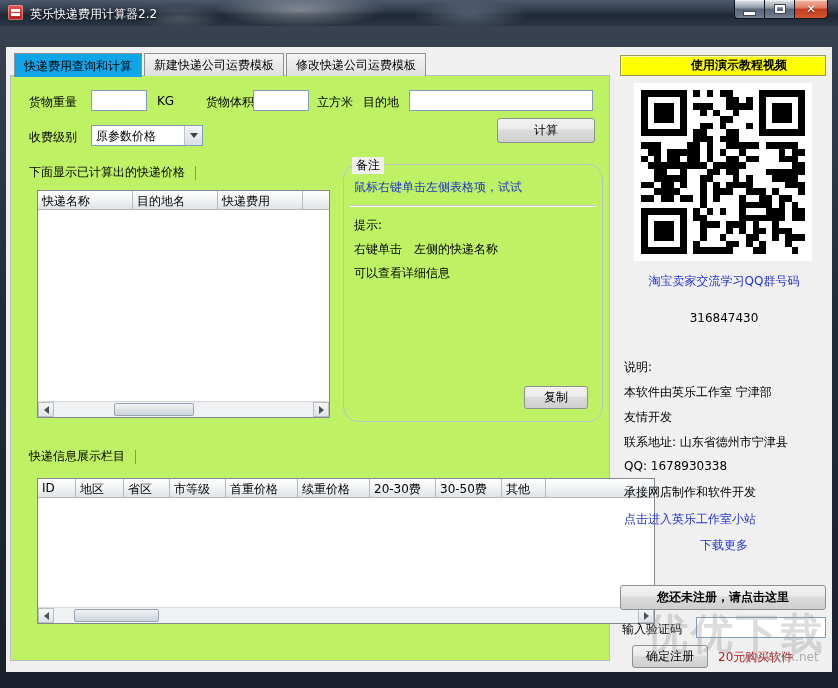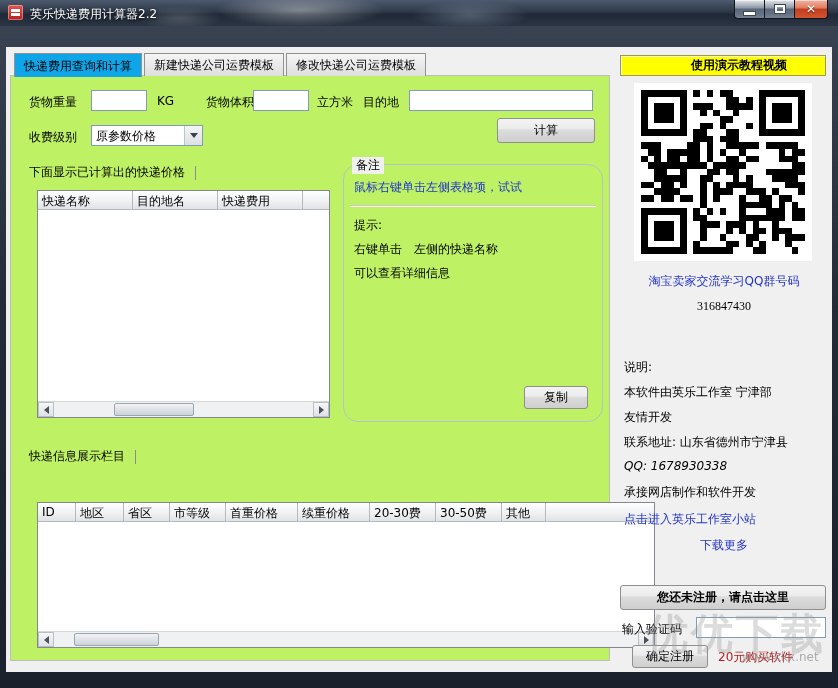--- a/index.html
+++ b/index.html
@@ -57,21 +57,21 @@
   .btn{position:absolute;box-sizing:border-box;border:1px solid #8e8f8f;border-radius:3px;font:inherit;text-align:center;
      background:linear-gradient(180deg,#f3f3f3,#ebebeb 45%,#dcdcdc 46%,#cfcfcf);}
   .calc-btn{left:486px;top:42px;width:98px;height:25px;}
   
   .caption{position:absolute;white-space:nowrap;}
   .cap1{left:18px;top:88px;} .cap2{left:18px;top:372px;}
   .vdiv{display:inline-block;width:1px;height:14px;background:#8c8c8c;margin-left:10px;vertical-align:middle;}
   
   .listview{position:absolute;border:1px solid #828790;background:#fff;box-sizing:border-box;}
   .lv1{left:26px;top:114px;width:293px;height:228px;}
-  .lv2{left:26px;top:402px;width:618px;height:146px;margin-top:24px;}
+  .lv2{left:26px;top:402px;width:618px;height:146px;}
   .lv-header{display:flex;height:19px;}
   .lv-h{box-sizing:border-box;padding:2px 4px;border-right:1px solid #b5b9bd;border-bottom:1px solid #b5b9bd;
      background:linear-gradient(180deg,#ffffff,#eef0f2 60%,#dfe2e6);overflow:hidden;white-space:nowrap;}
   .lv-h.filler{flex:1;border-right:none;}
   .lv-body{position:absolute;left:0;right:0;top:19px;bottom:16px;background:#fff;}
   .hscroll{position:absolute;left:0;right:0;bottom:0;height:16px;background:#f0f1f2;border-top:1px solid #d8d8d8;display:flex;box-sizing:border-box;}
   .sb-btn{width:16px;height:15px;box-sizing:border-box;border:1px solid #b9bfc6;
      background:linear-gradient(#f6f7f8,#dfe2e6);display:flex;align-items:center;justify-content:center;}
   .sb-track{flex:1;position:relative;}
   .sb-thumb{position:absolute;top:1px;height:13px;border:1px solid #98a5b5;border-radius:2px;box-sizing:border-box;
@@ -88,22 +88,22 @@
   .tip2{position:absolute;left:10px;top:100px;}
   .copy-btn{left:auto;right:14px;top:auto;bottom:12px;width:64px;height:23px;}
   
   .video-btn{position:absolute;left:614px;top:8px;width:206px;height:21px;background:#ffff00;
      border:1px solid #9a9a52;box-shadow:inset 1px 1px 0 rgba(255,255,255,.7);font-weight:bold;
      text-align:center;line-height:19px;box-sizing:border-box;padding-left:32px;}
   .qr-box{position:absolute;left:628px;top:36px;width:178px;height:178px;background:#fff;box-sizing:border-box;padding:7px;}
   .link{color:#2233cc;}
   .sb-center{position:absolute;left:612px;width:212px;text-align:center;white-space:nowrap;}
   .sb-left{position:absolute;left:618px;white-space:nowrap;}
-  .link-qq{top:226px;} .qq-number{top:252px;font-family:Liberation Serif, serif;}
-  .about-title{top:312px;} .about1{top:337px;} .about2{top:362px;} .about3{top:387px;} .about4{top:412px;font-style:italic;} .about5{top:437px;}
+  .link-qq{top:226px;} .qq-number{top:264px;}
+  .about-title{top:312px;} .about1{top:337px;} .about2{top:362px;} .about3{top:387px;} .about4{top:412px;} .about5{top:437px;}
   .link-studio{top:464px;} .link-more{top:490px;}
   .register-btn{left:614px;top:538px;width:206px;height:25px;font-weight:bold;}
   .captcha-label{position:absolute;left:616px;top:574px;}
   .captcha-input{left:690px;top:570px;width:130px;}
   .confirm-btn{left:626px;top:598px;width:76px;height:23px;}
   .buy-text{position:absolute;left:712px;top:602px;color:#b91c1c;white-space:nowrap;}
   
   .watermark-logo{position:absolute;left:646px;top:606px;font-size:42px;font-weight:bold;letter-spacing:3px;
      color:rgba(150,150,150,.33);z-index:40;pointer-events:none;font-family:"DejaVu Serif","Liberation Serif",serif;}
   .watermark-site{position:absolute;left:742px;top:650px;font-size:12px;color:rgba(125,125,125,.6);z-index:40;pointer-events:none;}

